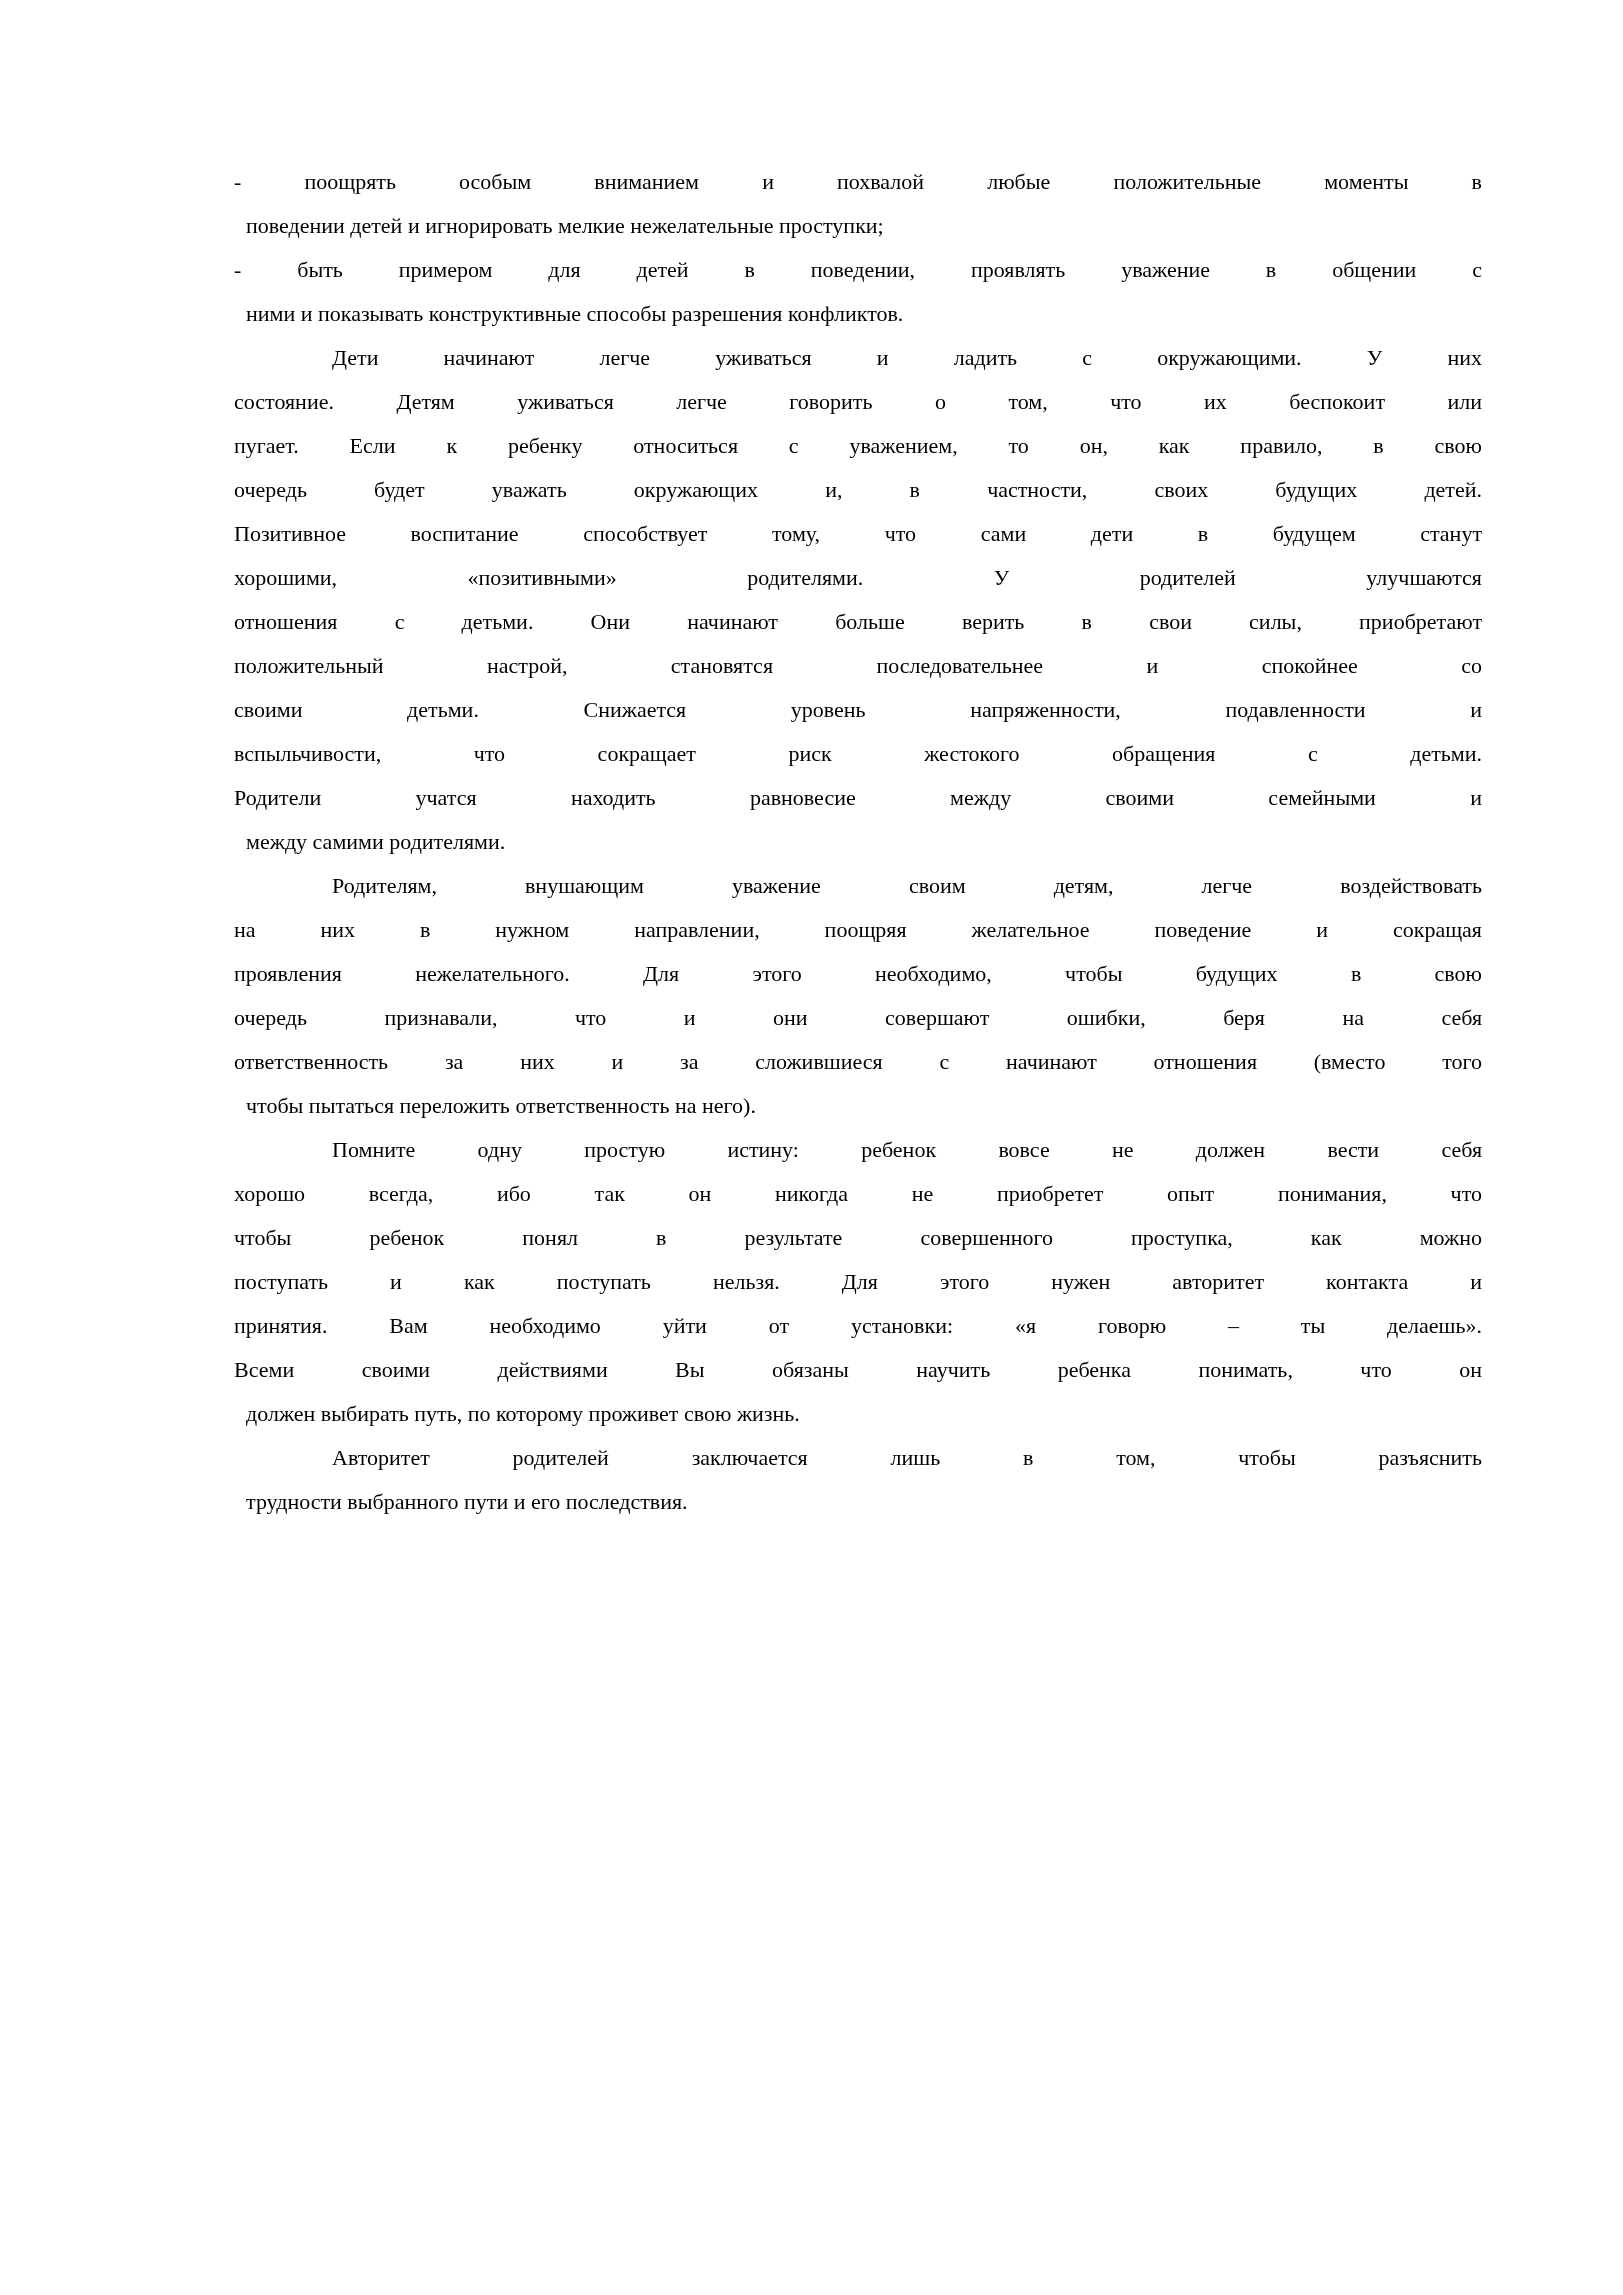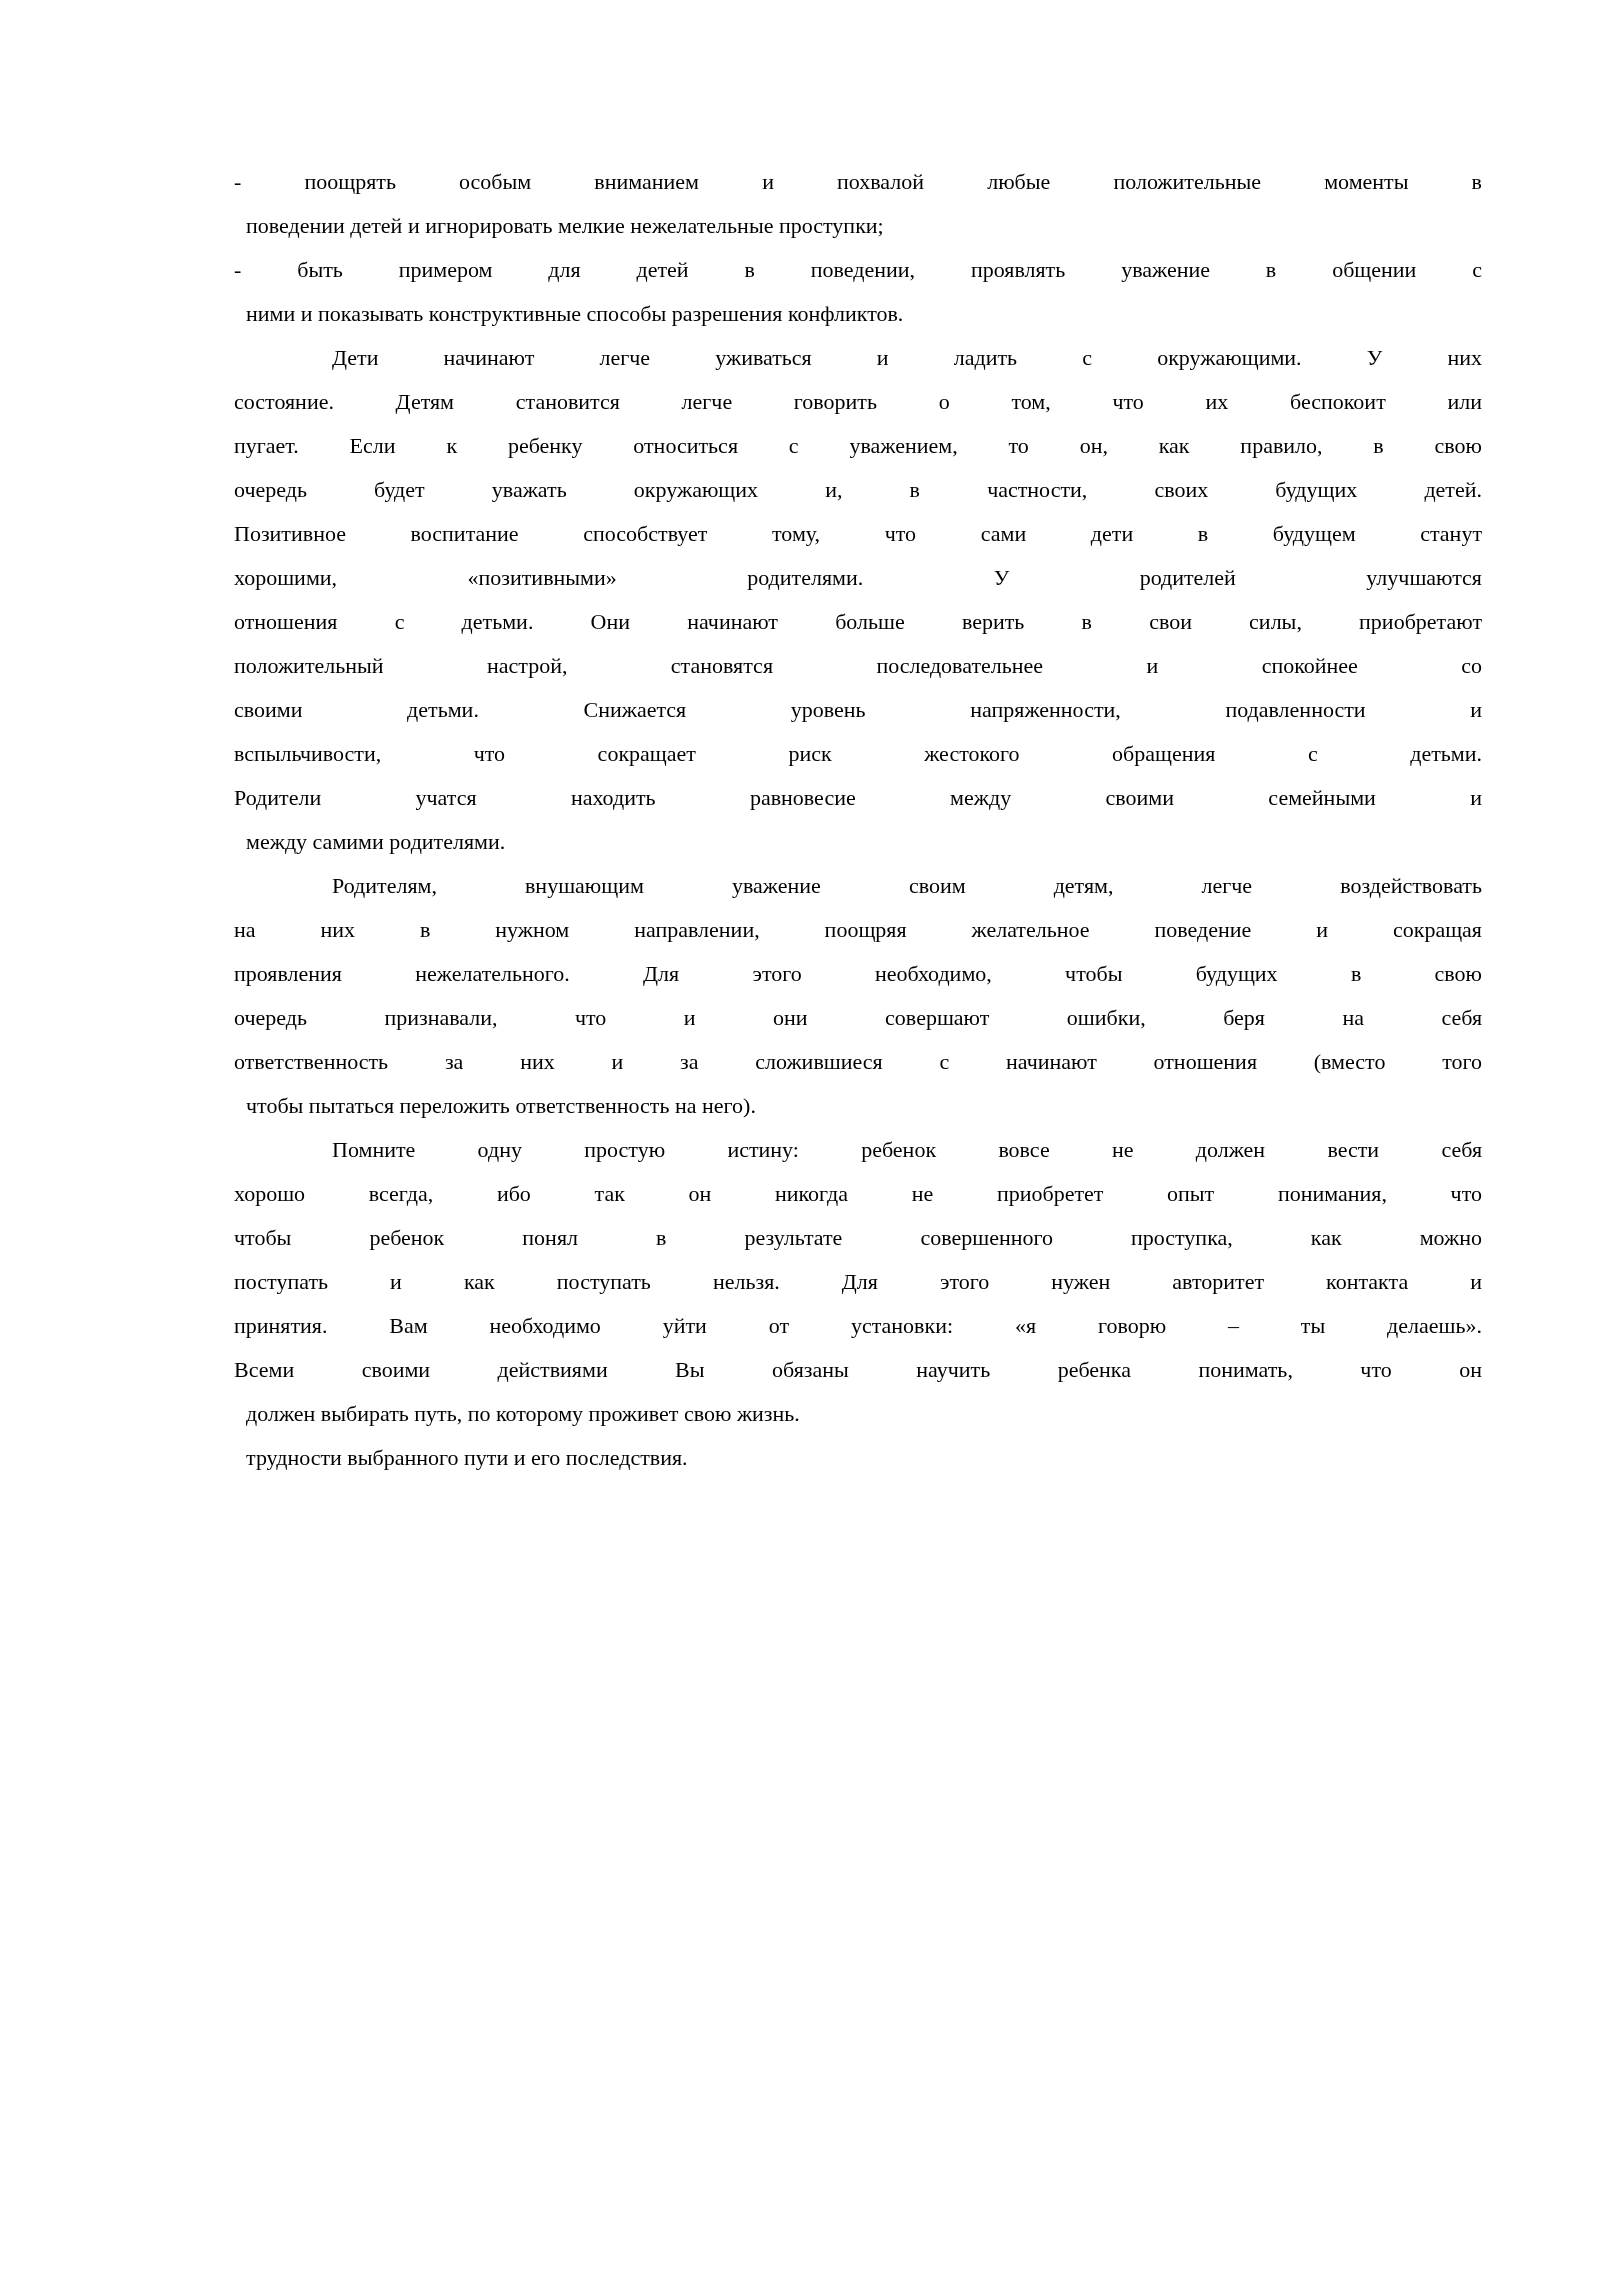--- a/index.html
+++ b/index.html
@@ -44,21 +44,21 @@
 <div class="page">
   <div class="textblock">
 
     <div class="line">- поощрять особым вниманием и похвалой любые положительные моменты в</div>
     <div class="line last">поведении детей и игнорировать мелкие нежелательные проступки;</div>
 
     <div class="line">- быть примером для детей в поведении, проявлять уважение в общении с</div>
     <div class="line last">ними и показывать конструктивные способы разрешения конфликтов.</div>
 
     <div class="line first">Дети начинают легче уживаться и ладить с окружающими. У них</div>
-    <div class="line">состояние. Детям становится легче говорить о том, что их беспокоит или</div>
+    <div class="line">состояние. Детям уживаться легче говорить о том, что их беспокоит или</div>
     <div class="line">пугает. Если к ребенку относиться с уважением, то он, как правило, в свою</div>
     <div class="line">очередь будет уважать окружающих и, в частности, своих будущих детей.</div>
     <div class="line">Позитивное воспитание способствует тому, что сами дети в будущем станут</div>
     <div class="line">хорошими, «позитивными» родителями. У родителей улучшаются</div>
     <div class="line">отношения с детьми. Они начинают больше верить в свои силы, приобретают</div>
     <div class="line">положительный настрой, становятся последовательнее и спокойнее со</div>
     <div class="line">своими детьми. Снижается уровень напряженности, подавленности и</div>
     <div class="line">вспыльчивости, что сокращает риск жестокого обращения с детьми.</div>
     <div class="line">Родители учатся находить равновесие между своими семейными и</div>
     <div class="line last">между самими родителями.</div>
@@ -71,17 +71,18 @@
     <div class="line last">чтобы пытаться переложить ответственность на него).</div>
 
     <div class="line first">Помните одну простую истину: ребенок вовсе не должен вести себя</div>
     <div class="line">хорошо всегда, ибо так он никогда не приобретет опыт понимания, что</div>
     <div class="line">чтобы ребенок понял в результате совершенного проступка, как можно</div>
     <div class="line">поступать и как поступать нельзя. Для этого нужен авторитет контакта и</div>
     <div class="line">принятия. Вам необходимо уйти от установки: «я говорю – ты делаешь».</div>
     <div class="line">Всеми своими действиями Вы обязаны научить ребенка понимать, что он</div>
     <div class="line last">должен выбирать путь, по которому проживет свою жизнь.</div>
 
+    <div class="line first">Авторитет родителей заключается лишь в том, чтобы разъяснить</div>
     <div class="line last">трудности выбранного пути и его последствия.</div>
 
   </div>
 </div>
 
 
 </body></html>

